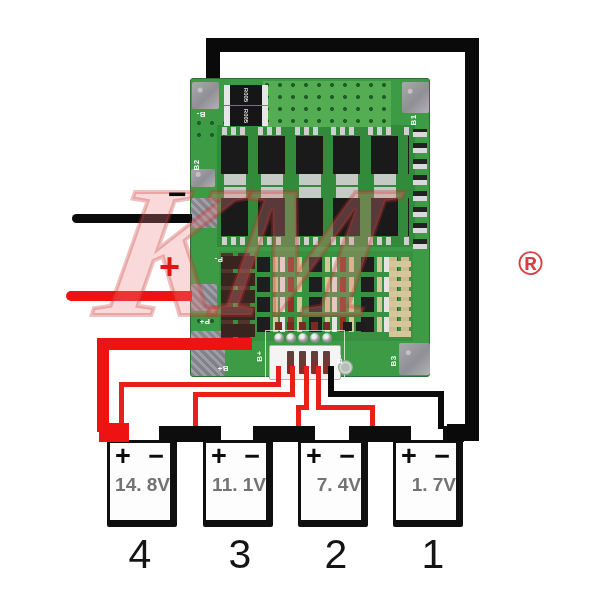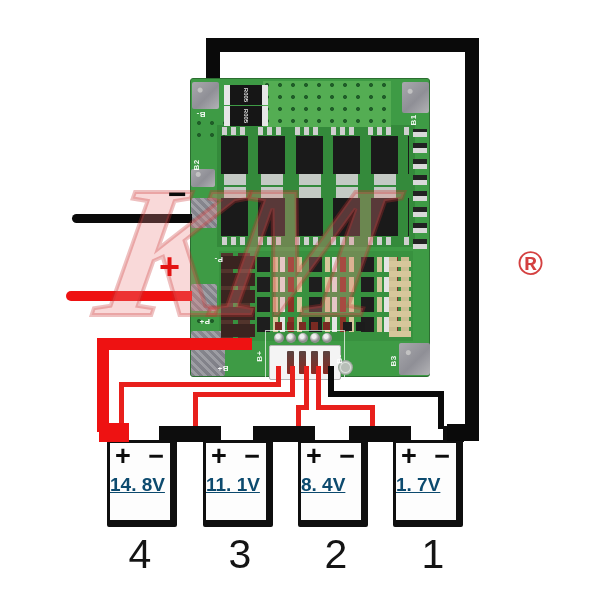--- a/index.html
+++ b/index.html
@@ -74,22 +74,22 @@
   .reg{position:absolute;left:518px;top:244px;z-index:2;color:rgba(204,30,30,0.85);
        font-size:34px;font-weight:bold;}
 
   
   .bridge{position:absolute;top:426px;height:16px;background:#0d0d0d;z-index:4;}
   .battery{position:absolute;top:440px;width:70px;height:87px;background:#fdfdfd;
       border:3px solid #0f0f0f;border-right-width:7px;border-bottom-width:7px;
       border-radius:2px;box-sizing:border-box;z-index:4;}
   .bplus{position:absolute;left:5px;top:-2px;font-size:27px;font-weight:900;color:#0c0c0c;}
   .bminus{position:absolute;right:6px;top:-2px;font-size:27px;font-weight:900;color:#0c0c0c;}
-  .bvolt{position:absolute;left:0;top:31px;width:100%;text-align:left;
-      color:#0c4a6e;font-size:19px;font-weight:bold;letter-spacing:0px;text-decoration:underline;}
+  .bvolt{position:absolute;left:0;top:31px;width:100%;text-align:right;
+      color:#737373;font-size:19px;font-weight:bold;letter-spacing:0px;}
   .cellnum{position:absolute;top:531px;width:70px;text-align:center;z-index:4;
       font-size:41px;color:#141414;}
 </style>
 </head>
 <body>
 
 <div id="canvas">
 
   <div class="pcb">
     <div class="darkband abs" style="left:26px;top:46px;width:198px;height:122px;"></div>
@@ -205,21 +205,21 @@
     <div class="bvolt">14. 8V</div>
   </div>
   <div class="battery" style="left:203px;">
     <span class="bplus">+</span>
     <span class="bminus">−</span>
     <div class="bvolt">11. 1V</div>
   </div>
   <div class="battery" style="left:298px;">
     <span class="bplus">+</span>
     <span class="bminus">−</span>
-    <div class="bvolt">8. 4V</div>
+    <div class="bvolt">7. 4V</div>
   </div>
   <div class="battery" style="left:393px;">
     <span class="bplus">+</span>
     <span class="bminus">−</span>
     <div class="bvolt">1. 7V</div>
   </div>
 
   <div class="cellnum" style="left:105px;">4</div>
   <div class="cellnum" style="left:205px;">3</div>
   <div class="cellnum" style="left:301px;">2</div>

